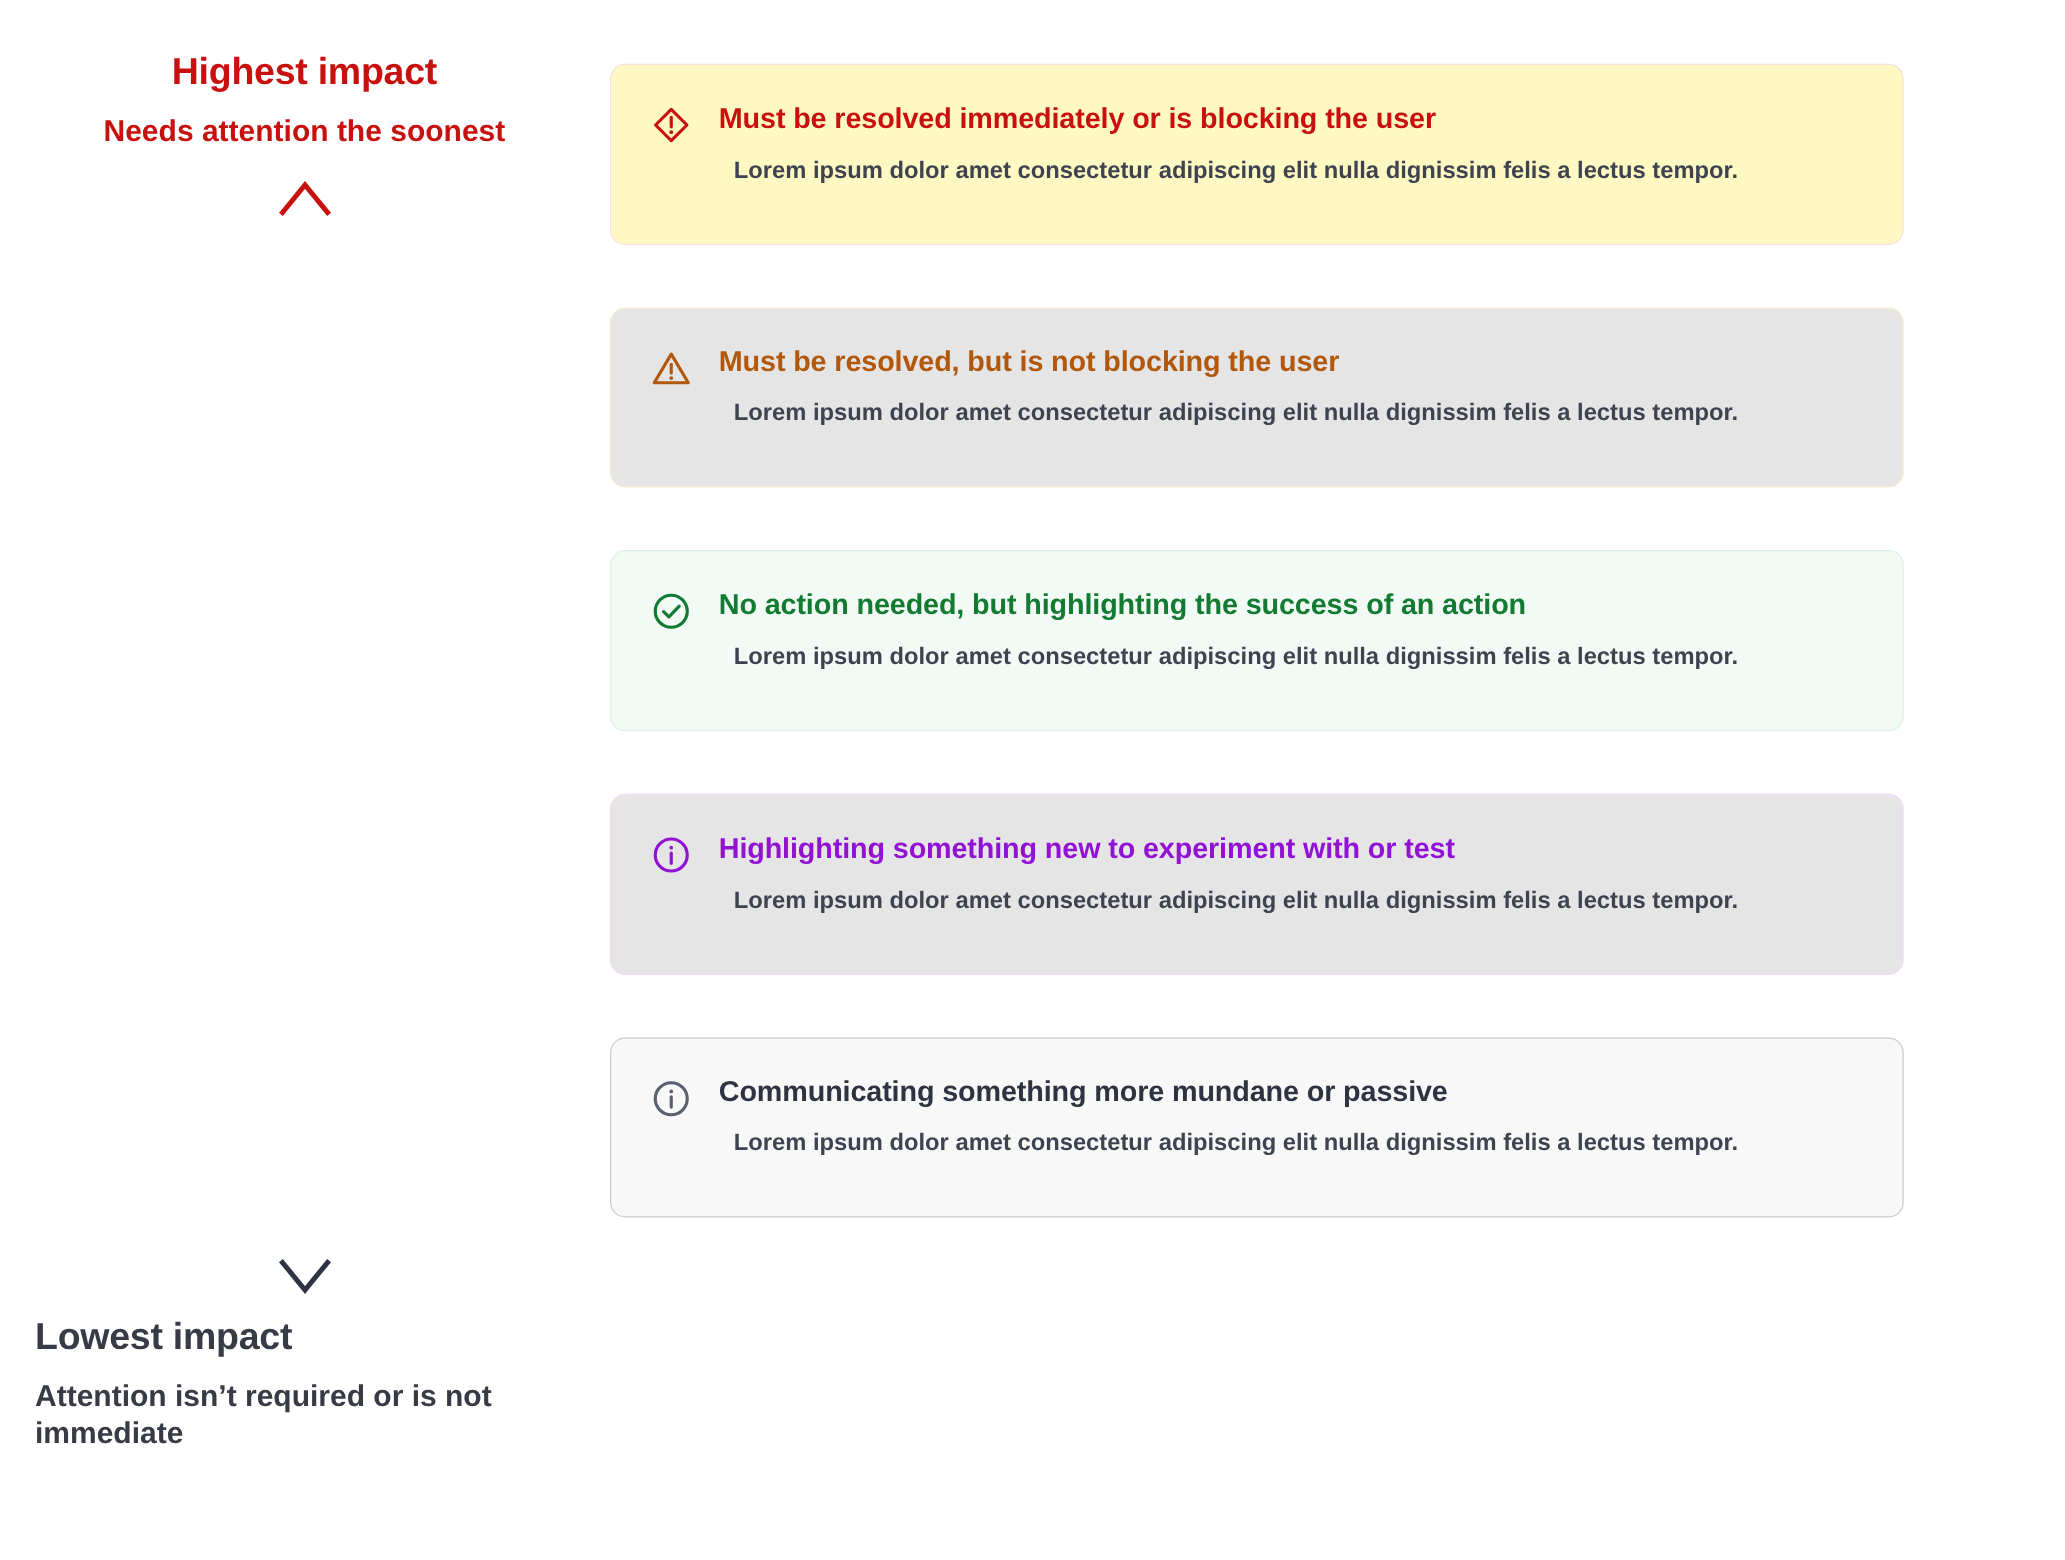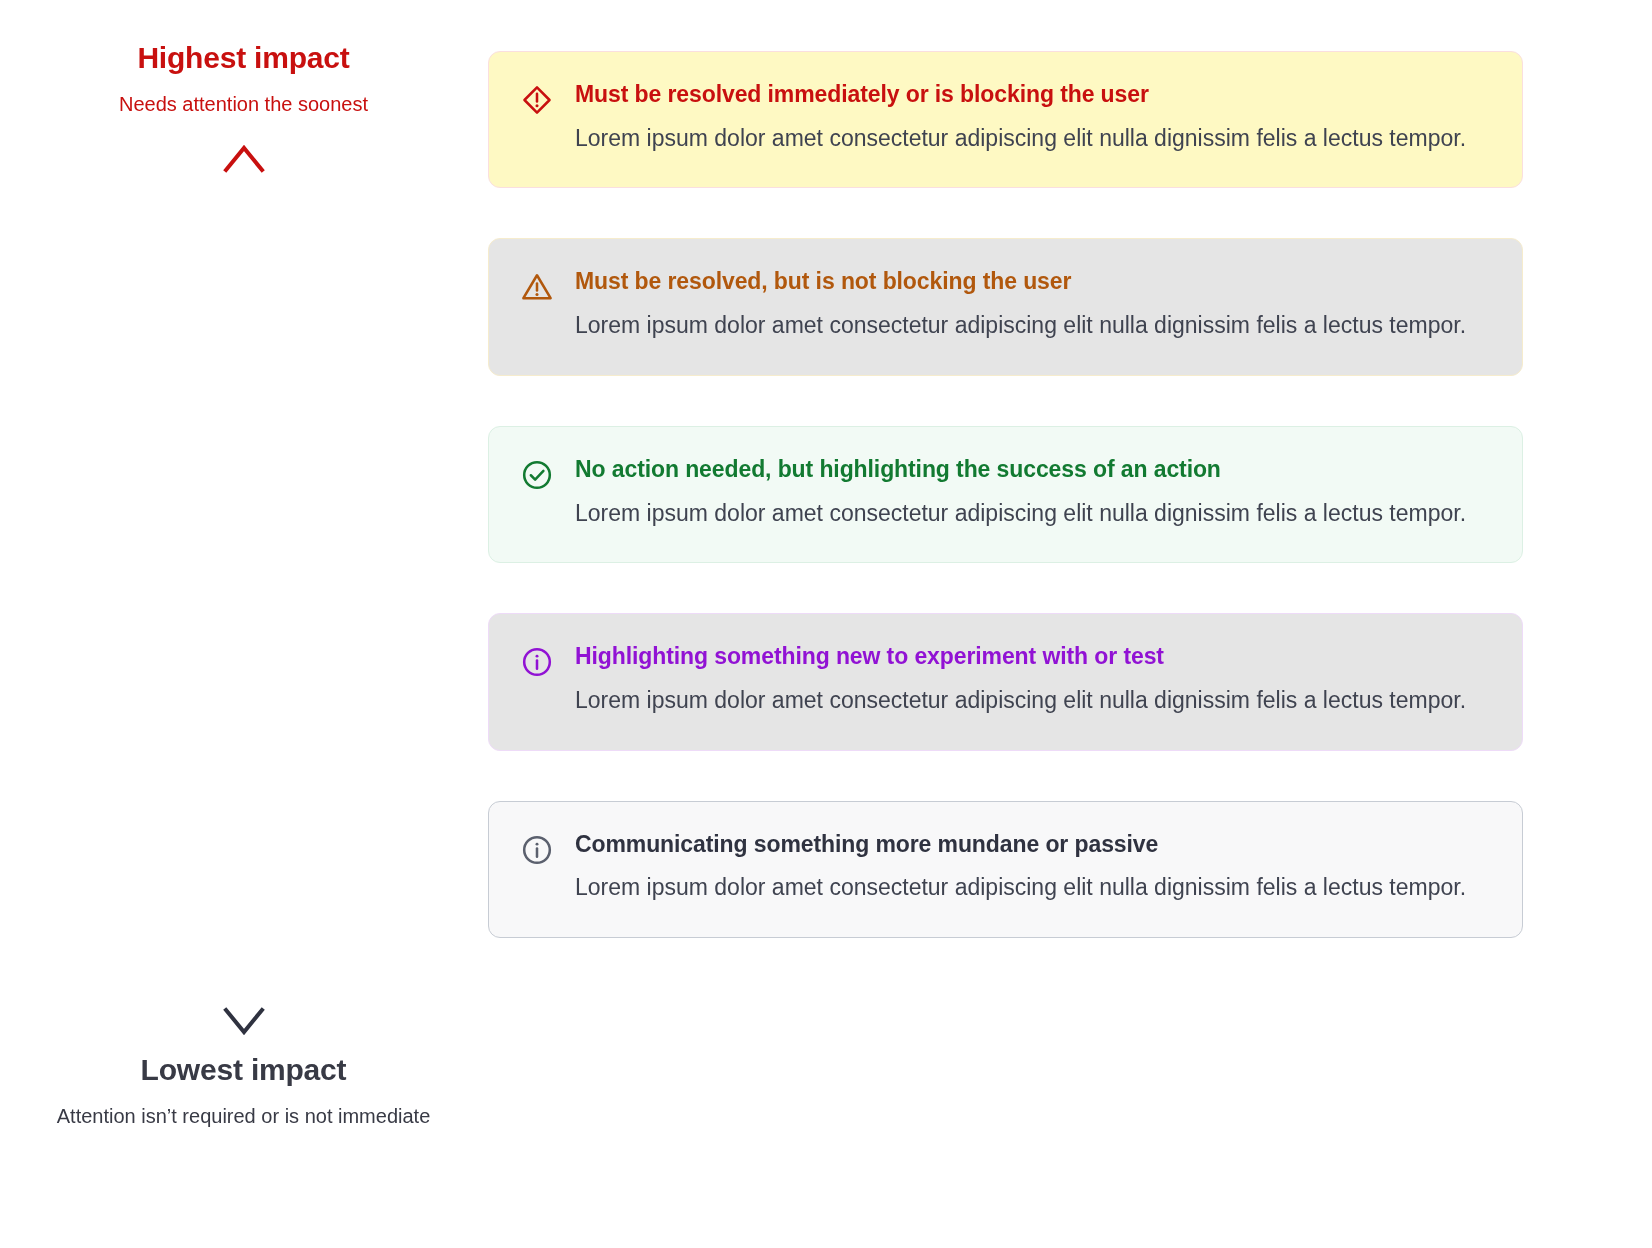--- a/index.html
+++ b/index.html
@@ -35,35 +35,36 @@
     top: 40px;
     left: 0;
     width: 487px;
     text-align: center;
   }
   .scale-bottom {
     position: absolute;
     top: 1052px;
     left: 0;
     width: 487px;
-    text-align: center;
+    text-align: left;
+    padding-left: 28px;
   }
 
   .scale-title {
     font-size: 30px;
     font-weight: bold;
     letter-spacing: -0.2px;
     line-height: 1.2;
   }
   .scale-title.top { color: #c8100f; }
   .scale-title.bottom { color: #383a45; }
 
   .scale-sub {
-    font-size: 20px;
-    font-weight: normal;
+    font-size: 24px;
+    font-weight: bold;
     margin-top: 16px;
     line-height: 1.2;
   }
   .scale-sub.top { color: #c8100f; }
   .scale-sub.bottom { color: #383a45; }
 
   .arrow-wrap {
     position: absolute;
     left: 0;
     top: 140px;
@@ -105,25 +106,25 @@
 
   .card-title {
     font-size: 23px;
     font-weight: bold;
     letter-spacing: -0.1px;
     line-height: 1.25;
     margin: 0 0 10px 0;
   }
 
   .card-desc {
-    font-size: 23px;
-    font-weight: normal;
+    font-size: 19px;
+    font-weight: bold;
     line-height: 1.68;
     color: #3f4350;
-    margin: 0;
+    margin: 12px;
     max-width: 895px;
   }
 
   
   .card.critical { background: #fef9c3; border-color: #fadfdf; }
   .card.critical .card-title { color: #c8100f; }
 
   .card.warning  { background: #e5e5e5; border-color: #f6eccd; }
   .card.warning .card-title { color: #b1580d; }
 

